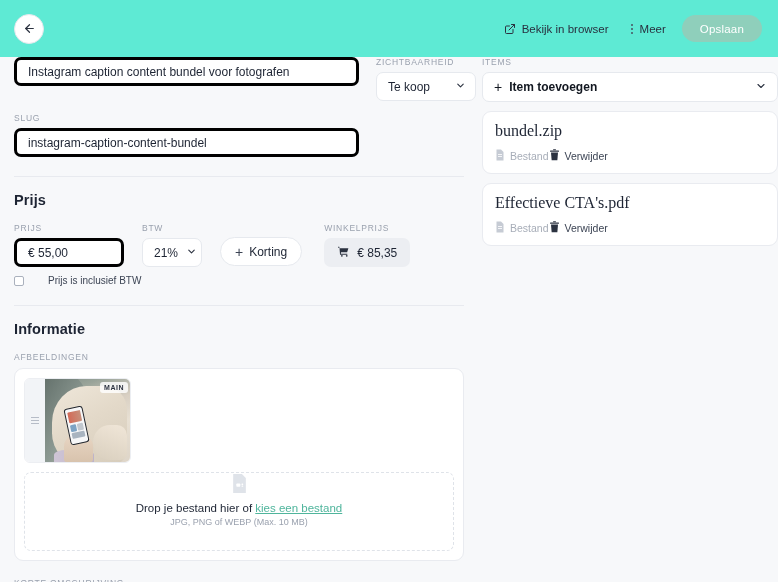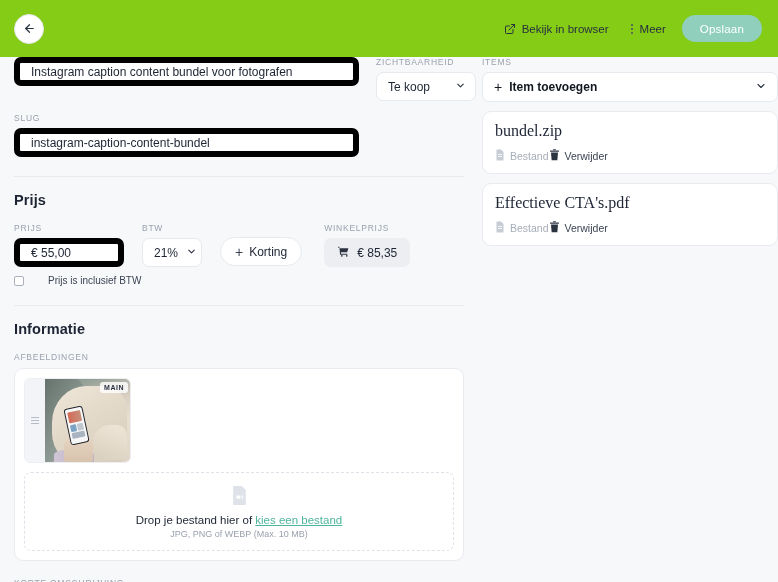--- a/index.html
+++ b/index.html
@@ -17,21 +17,21 @@
     font-size: 12px;
     position: relative;
   }
 
   
   .topbar {
     height: 57px;
     display: flex;
     align-items: center;
     padding: 0 16px 0 14px;
-    background: #84cc16;
+    background: #5eead4;
   }
 
   .back-btn {
     width: 30px;
     height: 30px;
     border-radius: 50%;
     border: 1px solid #e4e7ec;
     background: #ffffff;
     display: flex;
     align-items: center;
@@ -106,21 +106,21 @@
     color: #9aa1ae;
     text-transform: uppercase;
     margin-bottom: 5px;
     display: block;
   }
 
   .txt-input {
     width: 100%;
     height: 29px;
     background: #ffffff;
-    border: 6px solid #000000;
+    border: 3px solid #000000;
     border-radius: 7px;
     padding: 0 11px;
     font-size: 12px;
     font-family: "Liberation Sans", sans-serif;
     color: #1d2433;
     outline: none;
   }
 
   .select-box {
     height: 29px;
@@ -325,21 +325,21 @@
   }
 
   .dropzone {
     margin-top: 9px;
     border: 1.4px dashed #dfe3e9;
     border-radius: 7px;
     height: 79px;
     display: flex;
     flex-direction: column;
     align-items: center;
-    justify-content: center;
+    justify-content: flex-start;
     gap: 3px;
     cursor: pointer;
   }
   .dz-icon { margin-bottom: 2px; }
   .dz-main { font-size: 11.5px; color: #1d2433; }
   .dz-link {
     color: #4fb59c;
     text-decoration: underline;
     cursor: pointer;
   }

